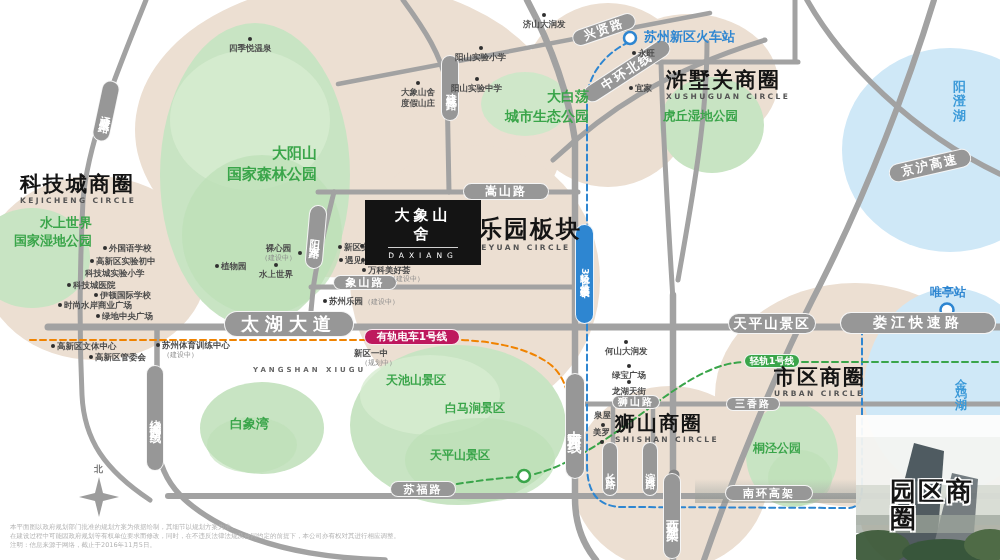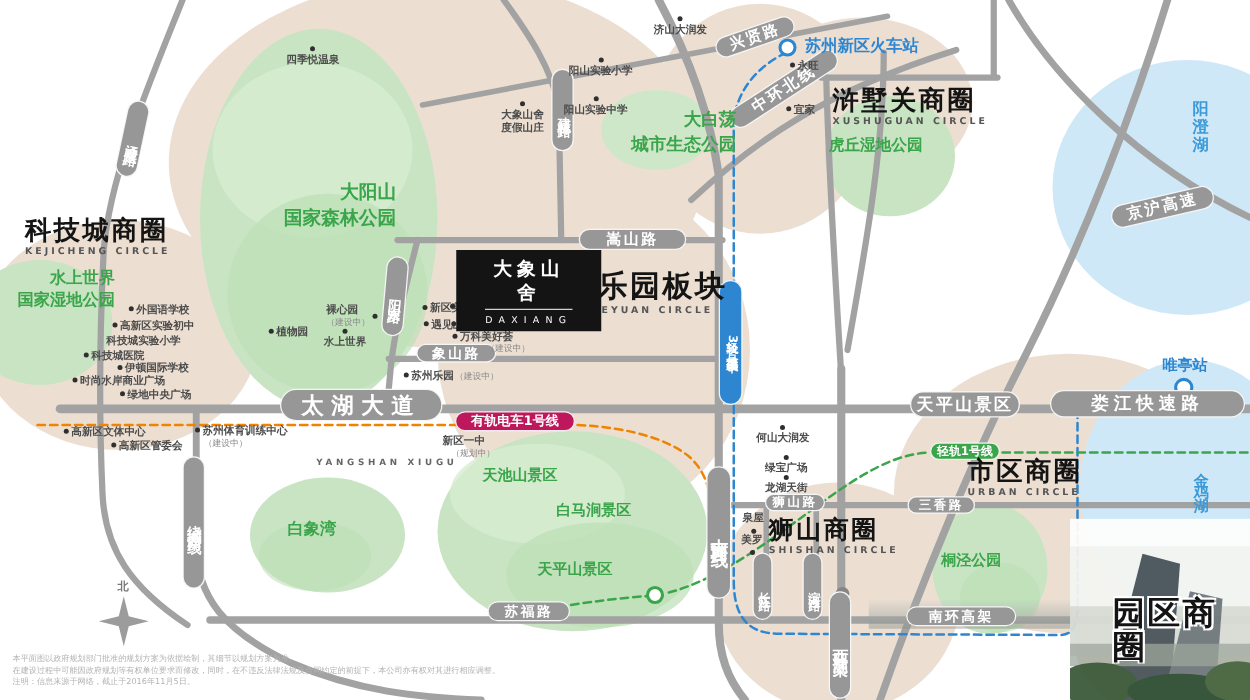--- a/index.html
+++ b/index.html
@@ -286,21 +286,21 @@
       <span>大象山舍</span>
       <span>度假山庄</span>
     </div>
   <div class="poi v" style="left:523px;top:13px">
       <span class="dot"></span>
       <span>济山大润发</span>
     </div>
   <div class="poi h" style="left:632px;top:48px"><span class="dot"></span><span>永旺</span></div>
   <div class="poi h" style="left:629px;top:83px"><span class="dot"></span><span>宜家</span></div>
   <div class="poi hr" style="left:261px;top:243px">
-    <span style=""><span>裸心园</span><span class="note" style="margin-left:0">（建设中）</span></span>
+    <span style="text-align:center"><span>裸心园</span><span class="note" style="margin-left:0">（建设中）</span></span>
     <span class="dot"></span>
   </div>
   <div class="poi h" style="left:215px;top:261px"><span class="dot"></span><span>植物园</span></div>
   <div class="poi v" style="left:259px;top:263px">
       <span class="dot"></span>
       <span>水上世界</span>
     </div>
   <div class="poi h" style="left:338px;top:242px"><span class="dot"></span><span>新区实小分校</span></div>
   <div class="poi h" style="left:339px;top:255px"><span class="dot"></span><span>遇见山</span></div>
   <div class="poi h" style="left:360px;top:241px"><span class="dot"></span><span>苏外幼儿园</span></div>

